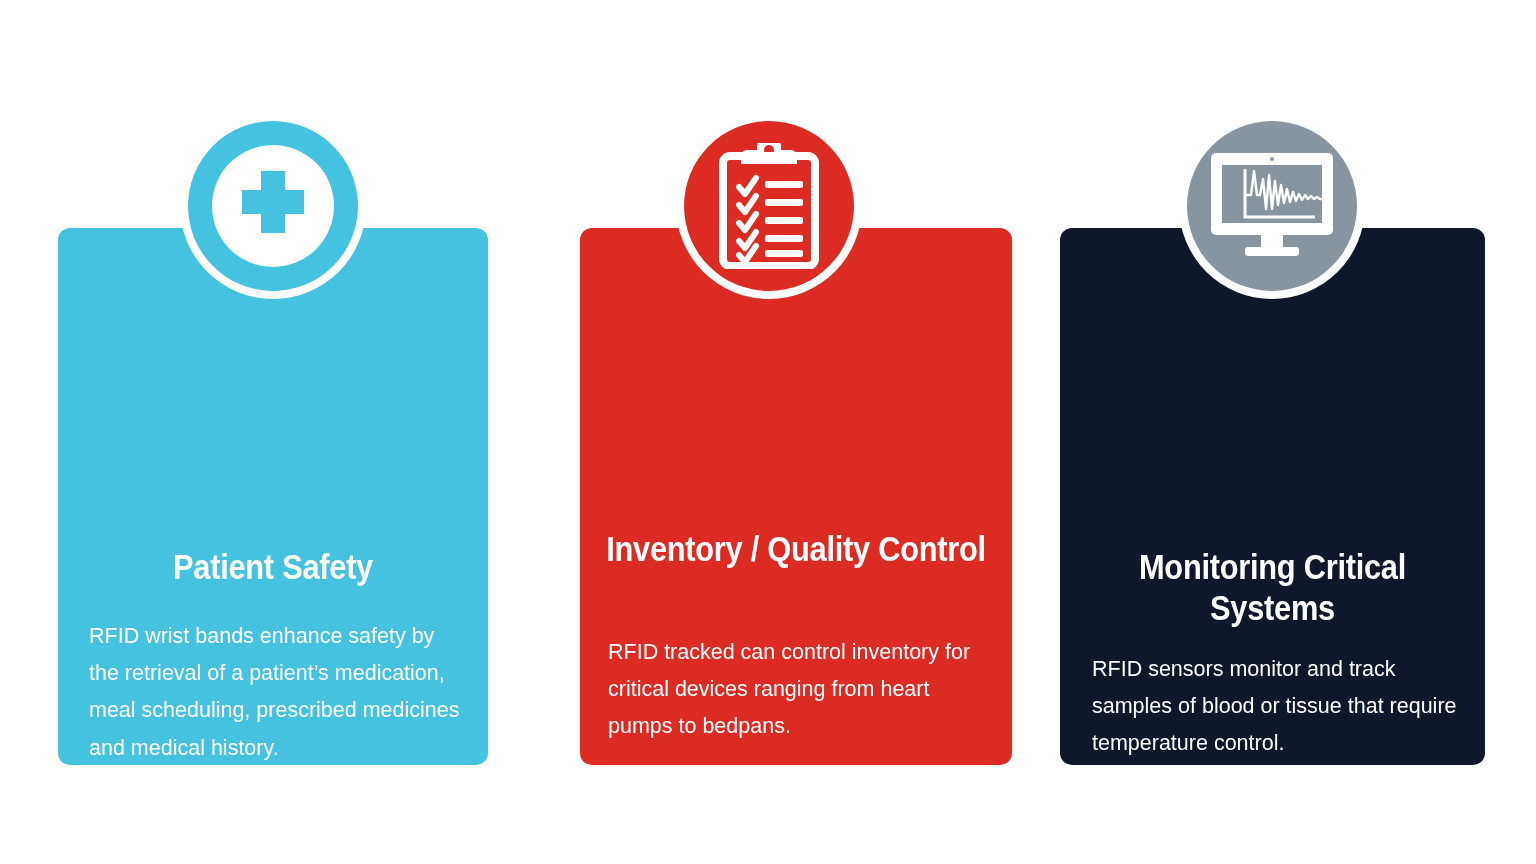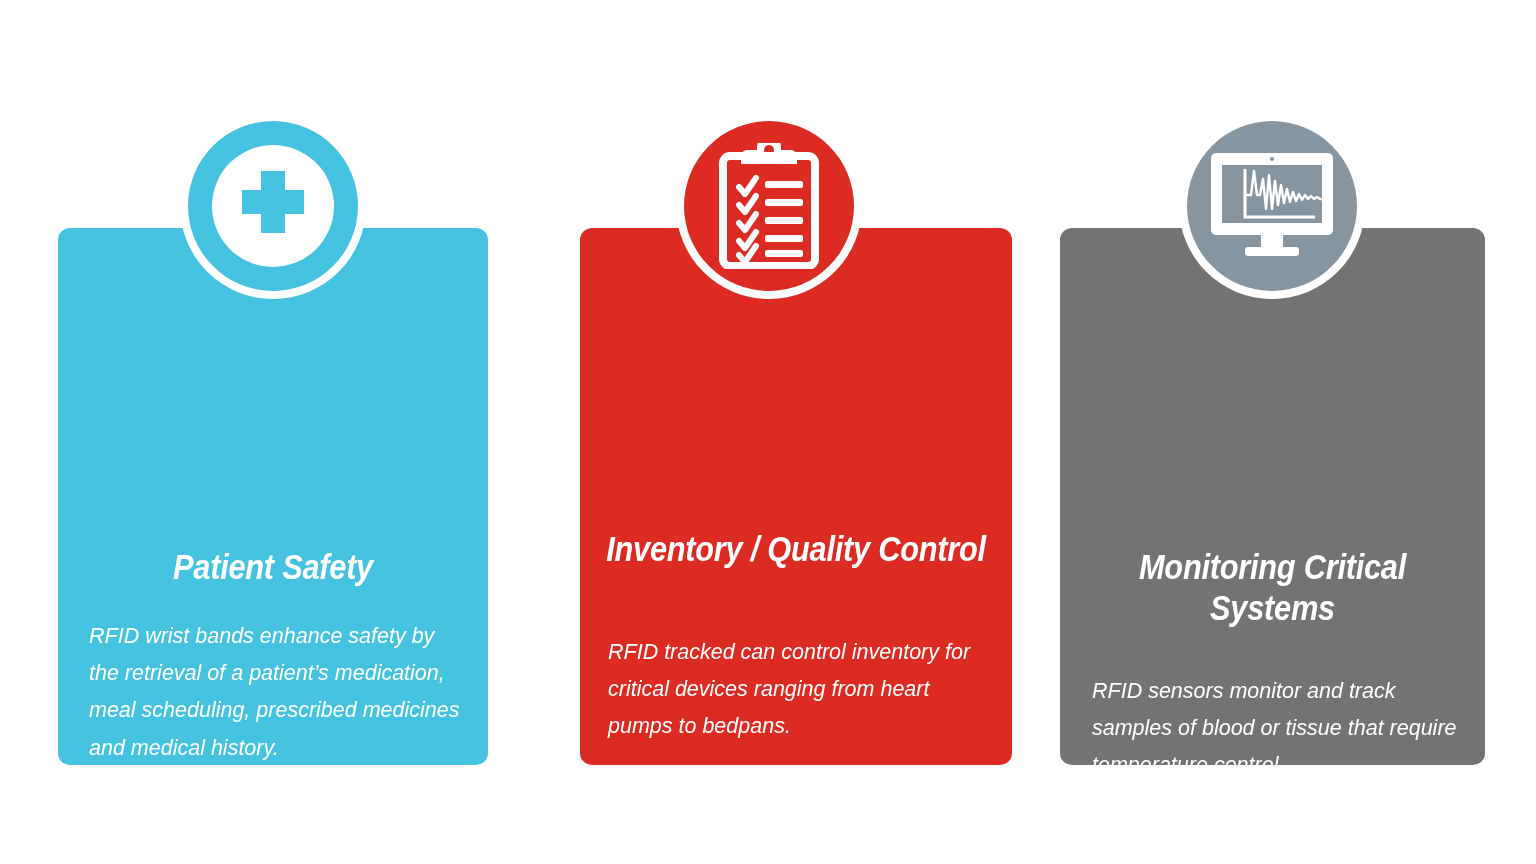--- a/index.html
+++ b/index.html
@@ -11,25 +11,24 @@
     position:relative;
   }
   .stage{position:absolute;left:0;top:0;width:1536px;height:864px;}
 
   .card{
     position:absolute;
     top:228px;
     height:537px;
     border-radius:12px;
     box-sizing:border-box;
-    font-style:italic;
   }
   .card.blue{left:58px;width:430px;background:#45c2e0;}
   .card.red{left:553px;width:432px;background:#dc2b22;margin-left:27px;}
-  .card.gray{left:1060px;width:425px;background:#737373;}
+  .card.gray{left:1060px;width:425px;background:#0f172a;}
 
   .icon-badge{
     position:absolute;
     top:113px;
     width:186px;height:186px;
     border-radius:50%;
     background:#ffffff;
     display:flex;align-items:center;justify-content:center;
     box-sizing:border-box;
   }
@@ -68,21 +67,21 @@
     font-size:21.5px;
     line-height:1.73;
     font-family:"Liberation Sans", sans-serif;
   }
   .card-body p{margin:0 0 22px 0;}
   .card-body p:last-child{margin-bottom:0;}
 
   .body-blue{top:390px;left:31px;right:26px;text-align:left;}
   .body-red{top:406px;left:28px;right:30px;}
   .body-gray{top:423px;left:32px;right:18px;}
-  .body-gray p{margin-bottom:36px;margin-top:22px;}
+  .body-gray p{margin-bottom:36px;}
 
   svg{display:block;}
 </style>
 </head>
 <body>
 
 <div class="stage">
 
   <div class="card blue">
     <div class="card-title title-blue">Patient Safety</div>

